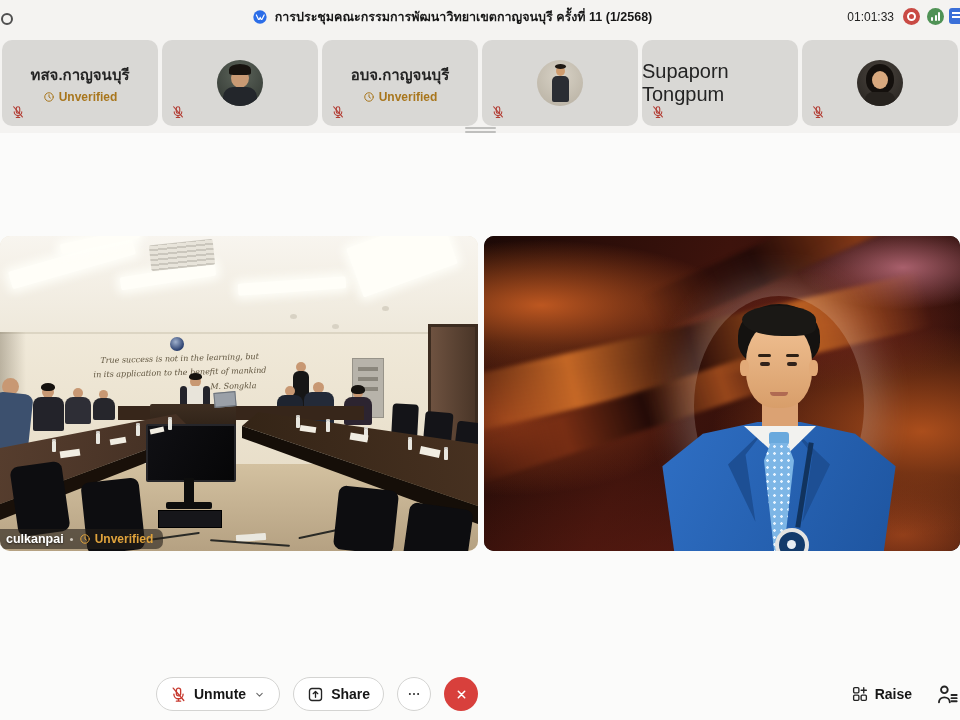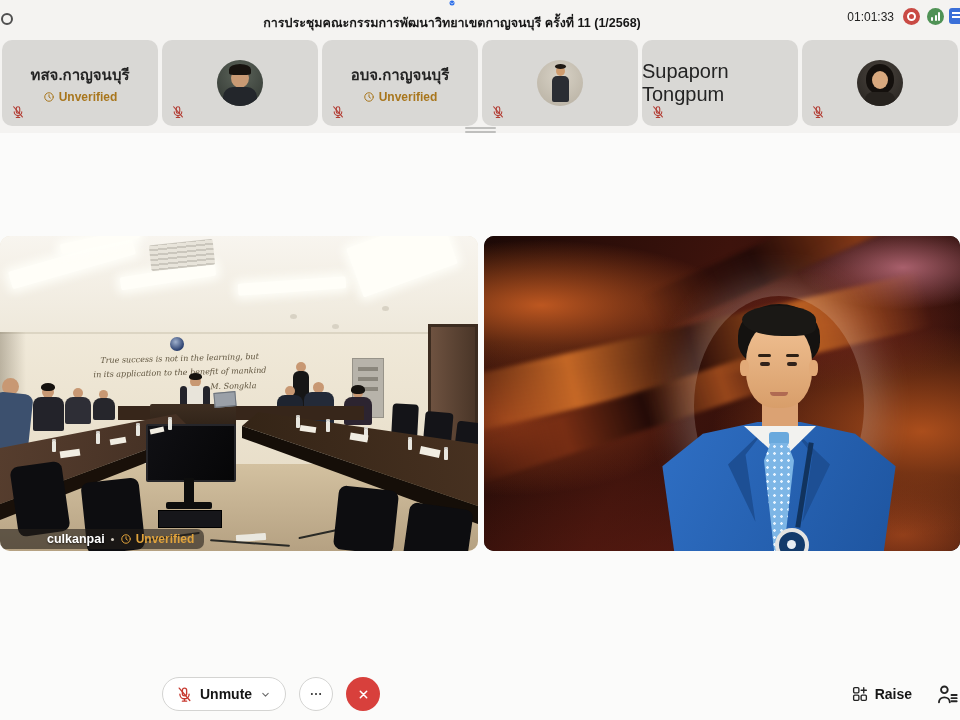--- a/index.html
+++ b/index.html
@@ -1,21 +1,21 @@
 <!DOCTYPE html>
 <html><head>
 <meta charset="utf-8">
 <style>
   html,body{margin:0;padding:0;background:#e8e8e8;}
   .app{position:relative;width:960px;height:720px;background:#fbfbfa;overflow:hidden;
        font-family:"Liberation Sans",sans-serif;color:#1a1a1a;}
 
   
   .topbar{position:absolute;left:0;top:0;width:960px;height:133px;background:#f4f3f1;}
-  .titlebar{position:absolute;left:0;top:0;width:904px;height:33px;display:flex;align-items:center;justify-content:center;gap:7px;flex-direction:column;}
+  .titlebar{position:absolute;left:0;top:0;width:904px;height:33px;display:flex;align-items:center;justify-content:center;gap:7px;}
   .title-text{font-size:12.5px;font-weight:600;color:#161616;}
   .timer{position:absolute;right:66px;top:10px;font-size:12px;color:#222;}
   .winleft-ico{position:absolute;left:1px;top:13px;width:8px;height:8px;border:2px solid #4f4f4f;border-radius:50%;}
   .rec-ico{position:absolute;right:40px;top:8px;width:17px;height:17px;border-radius:50%;background:#c94a44;}
   .rec-ico:after{content:"";position:absolute;left:4px;top:4px;width:5px;height:5px;border:2px solid #fff;border-radius:50%;}
   .sig-ico{position:absolute;right:16px;top:8px;width:17px;height:17px;border-radius:50%;background:#4f9255;display:flex;align-items:flex-end;justify-content:center;gap:1.5px;padding-bottom:4px;box-sizing:border-box;}
   .sig-ico i{display:block;width:2px;background:#fff;border-radius:1px;}
   .doc-ico{position:absolute;left:949px;top:8px;width:14px;height:16px;border-radius:3px;background:#3a6fd8;}
   .doc-ico:after{content:"";position:absolute;left:3px;top:4px;width:8px;height:2px;background:#fff;box-shadow:0 4px 0 #fff;}
 
@@ -77,21 +77,21 @@
   .mon-shelf{position:absolute;left:158px;top:274px;width:62px;height:16px;background:#16161a;border:1px solid #000;}
   .bottle{position:absolute;width:4px;height:11px;background:rgba(246,246,240,.92);border-radius:1px;box-shadow:0 -2px 0 rgba(220,220,215,.9);}
   .paper{position:absolute;background:#f1ede2;}
   .strip{position:absolute;height:7px;background:#eae8e0;border-radius:1px;}
   .cable{position:absolute;height:2px;background:#2a2a26;border-radius:1px;}
   .chairF{position:absolute;background:#0d0d10;border-radius:8px;}
   .chairR{position:absolute;background:#141418;border-radius:4px;}
 
   .spk-label{position:absolute;left:0;bottom:2px;display:flex;align-items:center;gap:6px;
              background:rgba(35,30,25,.6);padding:3px 10px 3px 6px;border-radius:0 7px 7px 0;}
-  .spk-name{color:#fff;font-size:12.5px;font-weight:700;text-shadow:0 1px 2px rgba(0,0,0,.6);margin-left:41px;}
+  .spk-name{color:#fff;font-size:12.5px;font-weight:700;text-shadow:0 1px 2px rgba(0,0,0,.6);}
   .spk-dot{width:3px;height:3px;border-radius:50%;background:#cfc8bd;}
   .spk-unv{display:flex;align-items:center;gap:4px;color:#e0a33c;font-size:12px;font-weight:700;}
   .spk-unv svg{width:12px;height:12px;}
 
   
   .marble{position:absolute;inset:0;background:
     radial-gradient(ellipse 150px 60px at 88% 10%,rgba(190,110,125,.85),rgba(120,40,50,0) 70%),
     radial-gradient(ellipse 230px 90px at 72% 28%,rgba(130,45,30,.8),rgba(90,30,20,0) 70%),
     radial-gradient(ellipse 300px 100px at 12% 22%,rgba(205,95,35,.9),rgba(140,60,20,0) 65%),
     radial-gradient(ellipse 260px 110px at 5% 58%,rgba(150,60,25,.85),rgba(90,30,20,0) 70%),
@@ -120,21 +120,21 @@
   .p-knot{position:absolute;left:285px;top:196px;width:20px;height:13px;border-radius:3px;background:#69a9dd;}
   .p-tie{position:absolute;left:280px;top:207px;width:30px;height:109px;background:#7db6e6;
          background-image:radial-gradient(#e8f4ff 1px,transparent 1.6px);background-size:7px 7px;
          clip-path:polygon(22% 0,78% 0,100% 16%,66% 100%,34% 100%,0 16%);}
   .p-strap{position:absolute;left:318px;top:206px;width:5px;height:86px;background:#11335e;transform:rotate(9deg);}
   .p-badge{position:absolute;left:291px;top:292px;width:26px;height:26px;border-radius:50%;background:#123a6b;border:4px solid #e4e4e2;}
   .p-badge:after{content:"";position:absolute;left:8px;top:8px;width:9px;height:9px;border-radius:50%;background:#e8eef4;}
 
   
   .toolbar{position:absolute;left:0;top:677px;width:960px;height:36px;}
-  .tb-main{position:absolute;left:162px;top:0;display:flex;align-items:flex-end;gap:13px;}
+  .tb-main{position:absolute;left:156px;top:0;display:flex;align-items:flex-end;gap:13px;}
   .pill{display:flex;align-items:center;gap:7px;height:34px;padding:0 13px;border:1px solid #d4d4d2;border-radius:18px;
         background:#fff;font-size:14px;font-weight:600;color:#161616;box-sizing:border-box;cursor:default;font-family:inherit;}
   .pill svg{flex:none;}
   .i-red{color:#c7392f;}
   .i-dark{color:#242424;}
   .chev{width:13px;height:13px;color:#6a6a6a;}
   .ai-dot{width:15px;height:15px;border-radius:50%;background:radial-gradient(circle at 38% 32%,#8cc4f4 18%,#2a7de1 60%,#1b5fc6);}
   .pill .vdiv{width:1px;height:18px;background:#dcdcda;}
   .round-btn{width:34px;height:34px;border-radius:50%;border:1px solid #d4d4d2;background:#fff;display:flex;align-items:center;justify-content:center;}
   .leave-btn{width:34px;height:34px;border-radius:50%;border:none;background:#d8403c;display:flex;align-items:center;justify-content:center;}
@@ -458,20 +458,26 @@
         <svg width="17" height="17" class="i-red">
             <use href="#mic-off"></use>
           </svg>
         <span>Unmute</span>
         <svg class="chev">
             <use href="#chev-down"></use>
           </svg>
       </button>
 
 
+      <button class="pill">
+        <svg width="17" height="17" class="i-dark">
+            <use href="#share-ic"></use>
+          </svg>
+        <span>Share</span>
+      </button>
 
 
 
       <button class="round-btn">
         <svg width="18" height="18" class="i-dark">
             <use href="#dots-ic"></use>
           </svg>
       </button>
 
       <button class="leave-btn">

